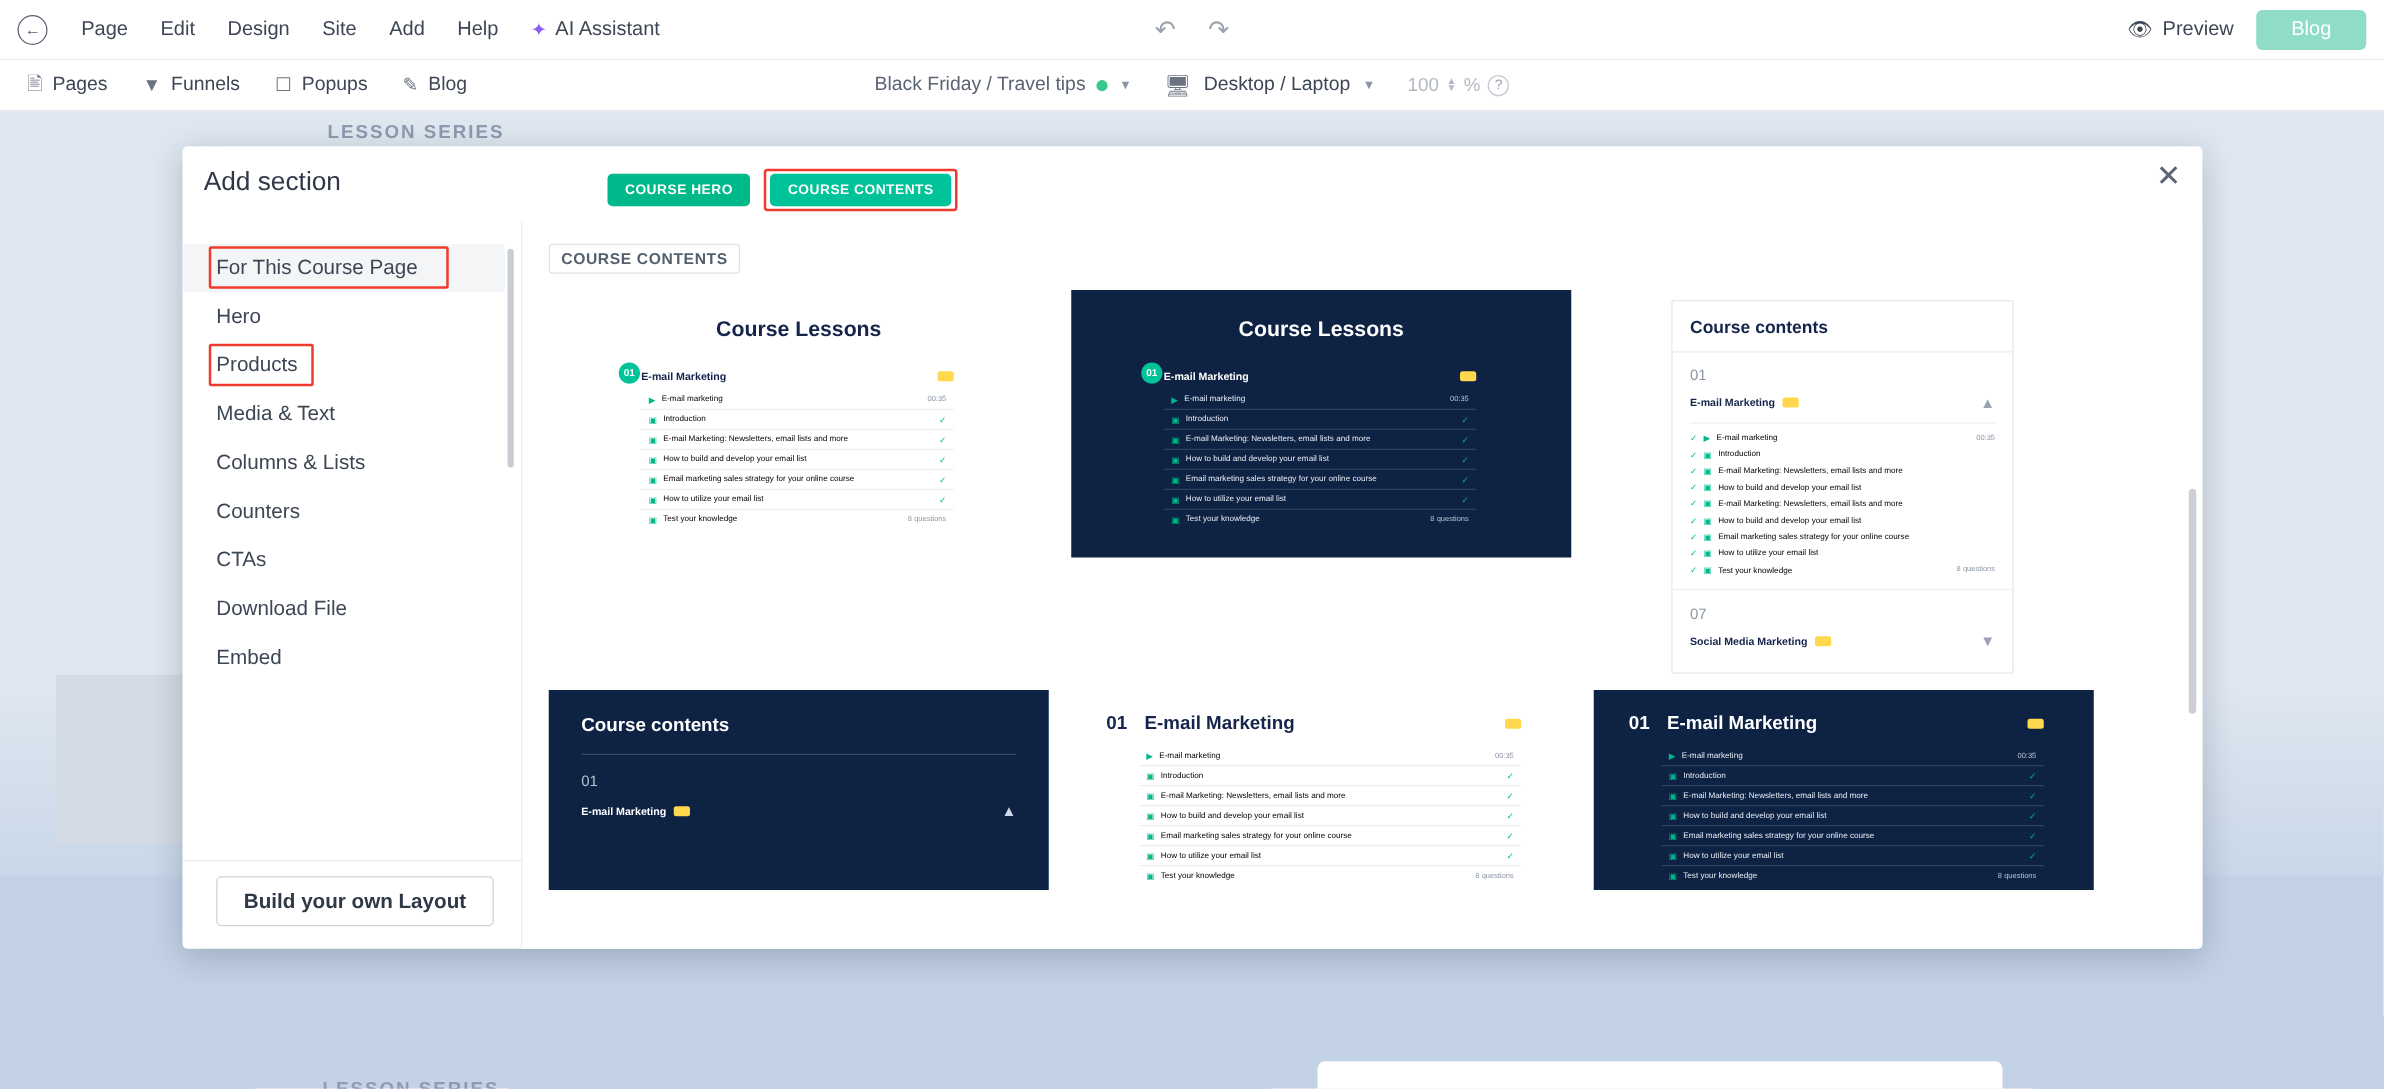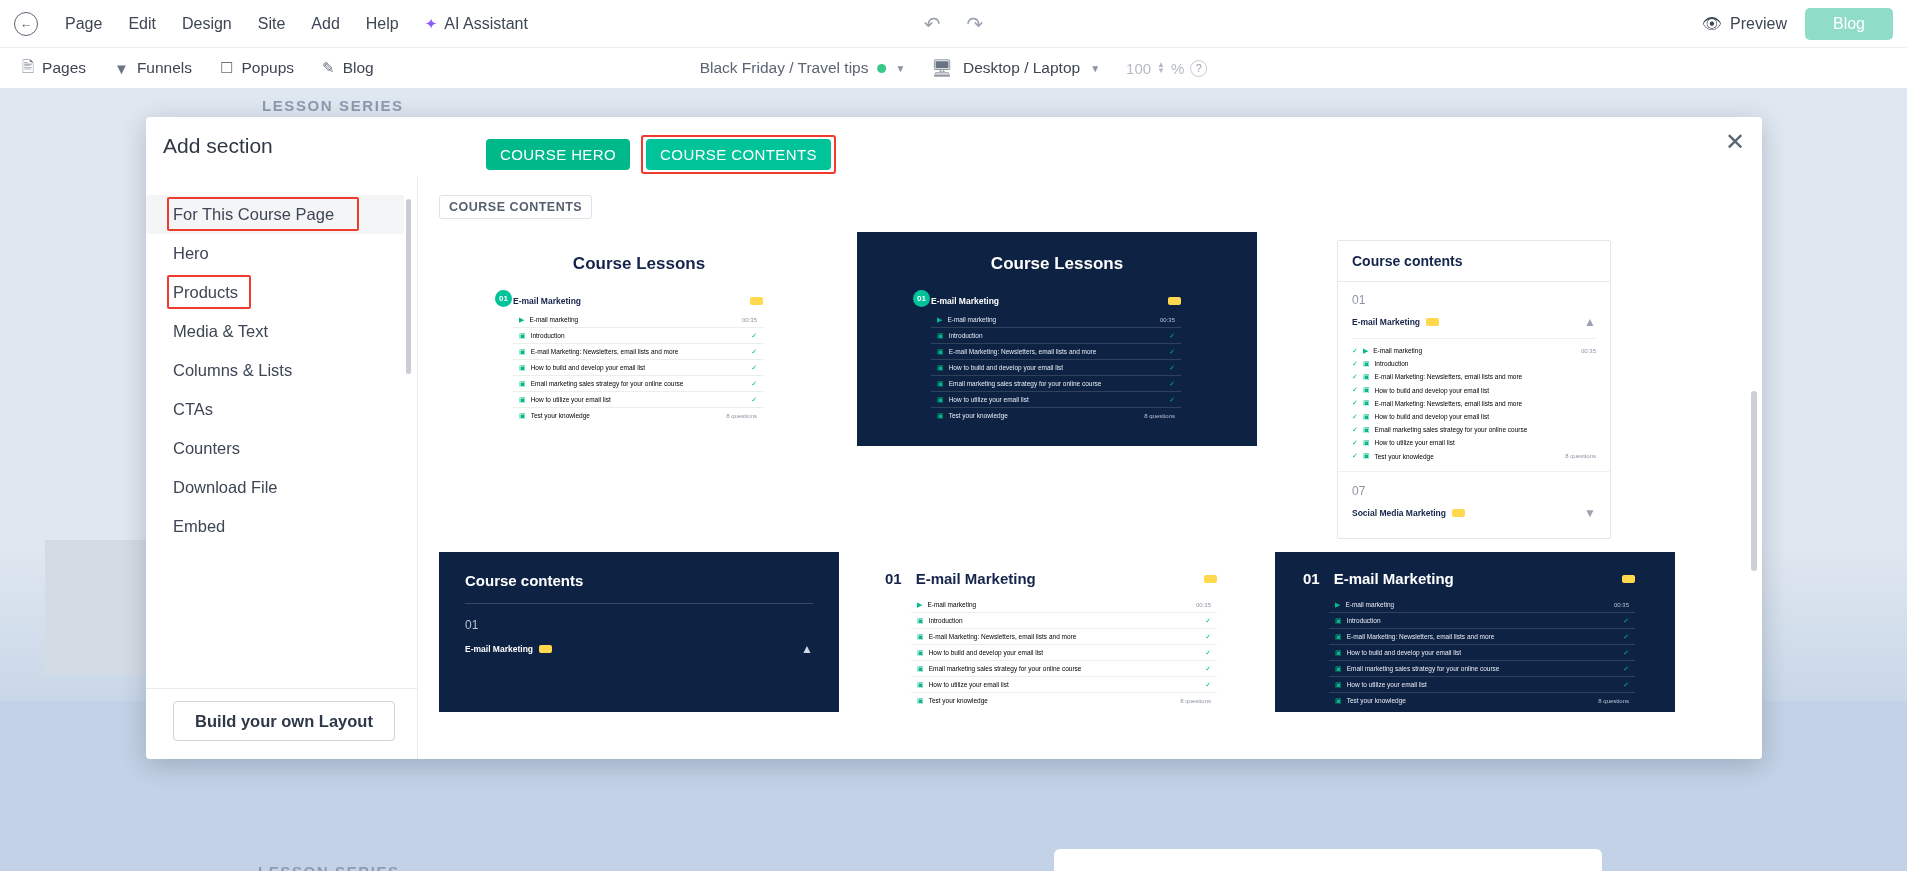--- a/index.html
+++ b/index.html
@@ -85,21 +85,21 @@
   
   .modal {
     position: absolute; left: 146px; top: 117px; width: 1616px; height: 642px;
     background: #ffffff; border-radius: 4px; box-shadow: 0 6px 26px rgba(20,30,50,0.22);
     z-index: 20; overflow: hidden;
   }
   .modal-header { position: relative; height: 60px; }
   .modal-title { position: absolute; left: 17px; top: 17px; font-size: 21px; color: #2f3847; font-weight: normal;}
   .tabs { position: absolute; left: 340px; top: 18px; display: flex; gap: 0; align-items: center;}
   .tab {
-    font-size: 15px; font-weight: normal; letter-spacing: 0.4px;
+    font-size: 11px; font-weight: bold; letter-spacing: 0.4px;
     padding: 7px 14px; border-radius: 4px; color: #ffffff; background: #00b98b;
   }
   .tab.teal2 { background: #00c39a; }
   .tab-wrap-highlight {
     border: 2px solid #ef3b2d; border-radius: 3px; padding: 2px 3px; margin-left: 11px;
   }
   .modal-close { position: absolute; right: 17px; top: 13px; font-size: 24px; color: #5d6674; line-height: 1; }
 
   .modal-body { position: absolute; top: 60px; left: 0; right: 0; bottom: 0; display: flex; }
 
@@ -295,24 +295,24 @@
           <div class="side-item">
             <span>Products</span>
           </div>
           <div class="side-item">
             <span>Media &amp; Text</span>
           </div>
           <div class="side-item">
             <span>Columns &amp; Lists</span>
           </div>
           <div class="side-item">
+            <span>Counters</span>
+          </div>
+          <div class="side-item">
             <span>CTAs</span>
-          </div>
-          <div class="side-item">
-            <span>Counters</span>
           </div>
           <div class="side-item">
             <span>Download File</span>
           </div>
           <div class="side-item">
             <span>Embed</span>
           </div>
 
           <div class="side-hl" style="left:21px; top:2px; width:192px; height:34px;"></div>
           <div class="side-hl" style="left:21px; top:80px; width:84px; height:34px;"></div>

